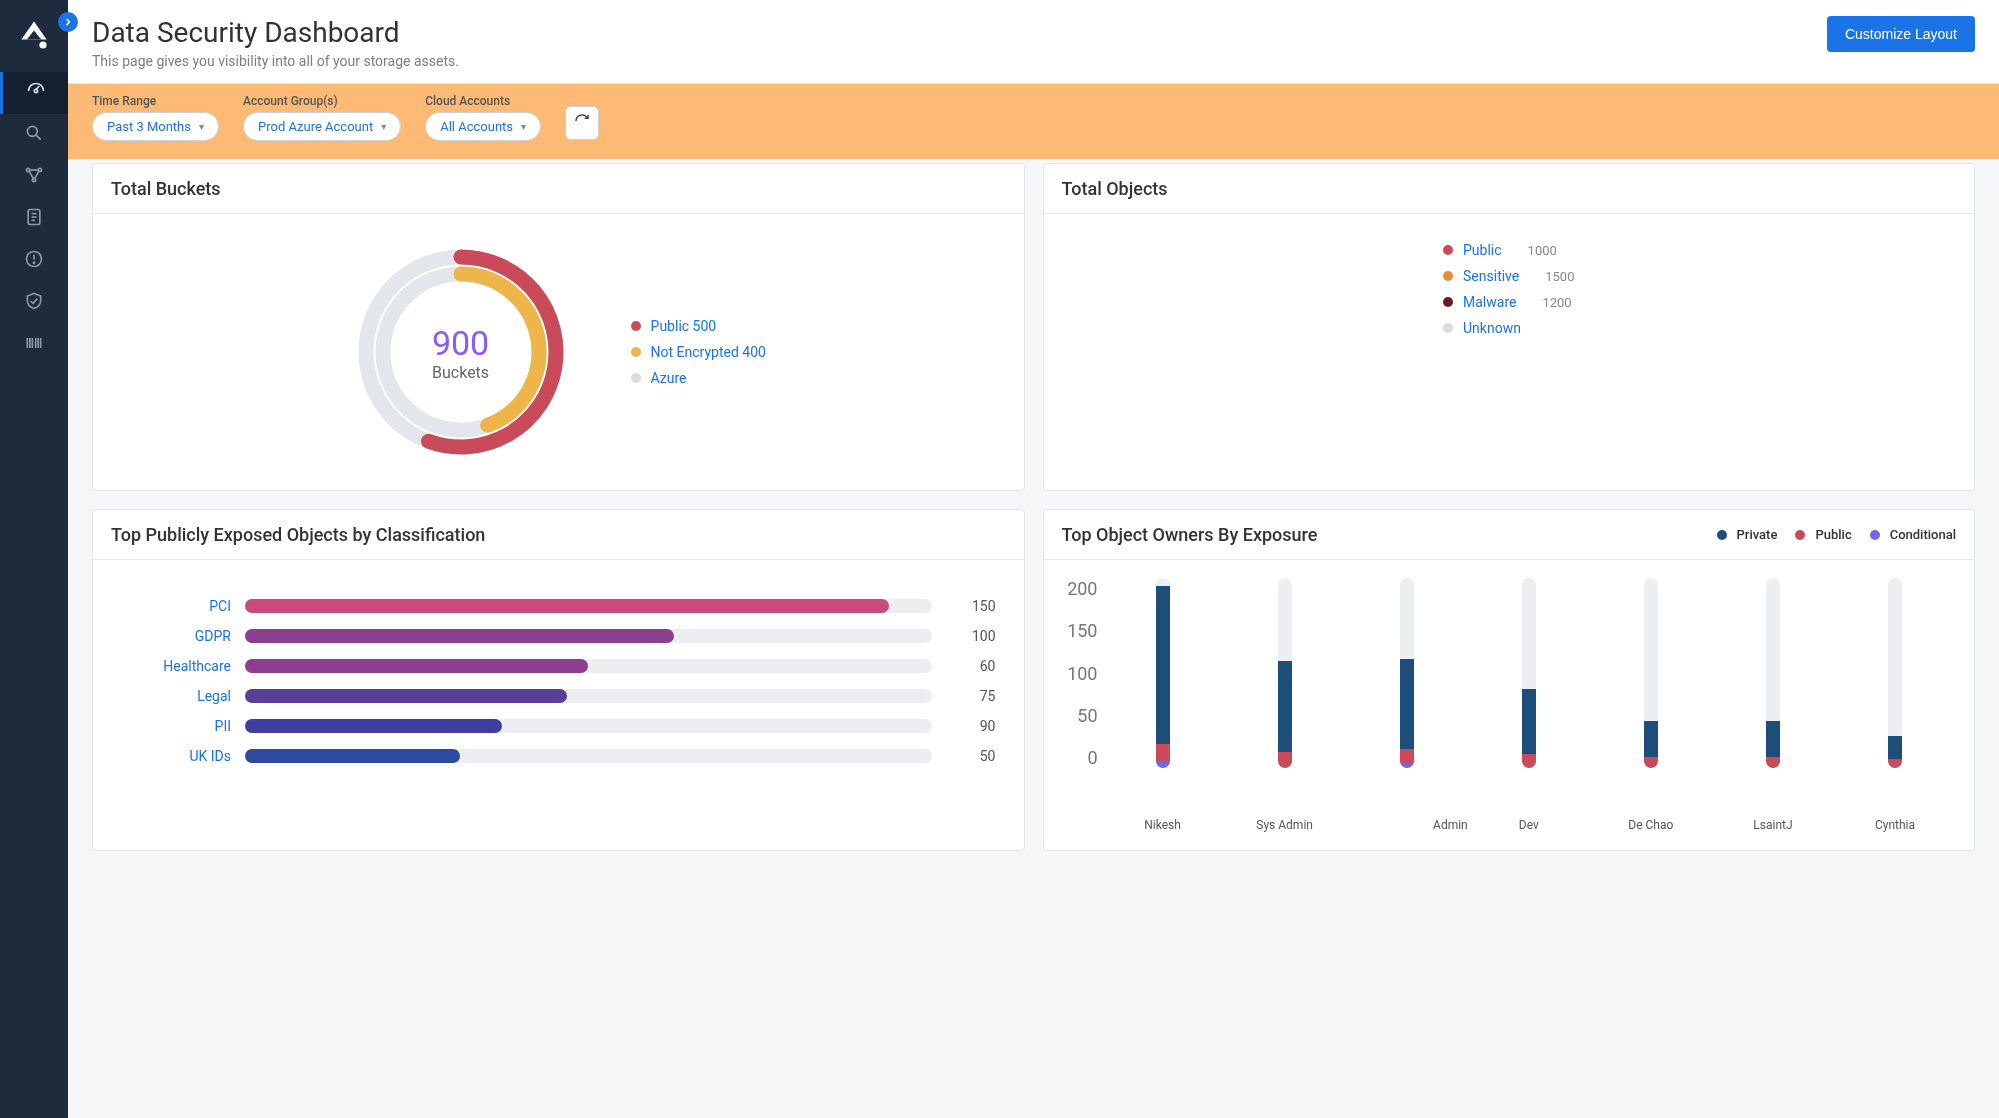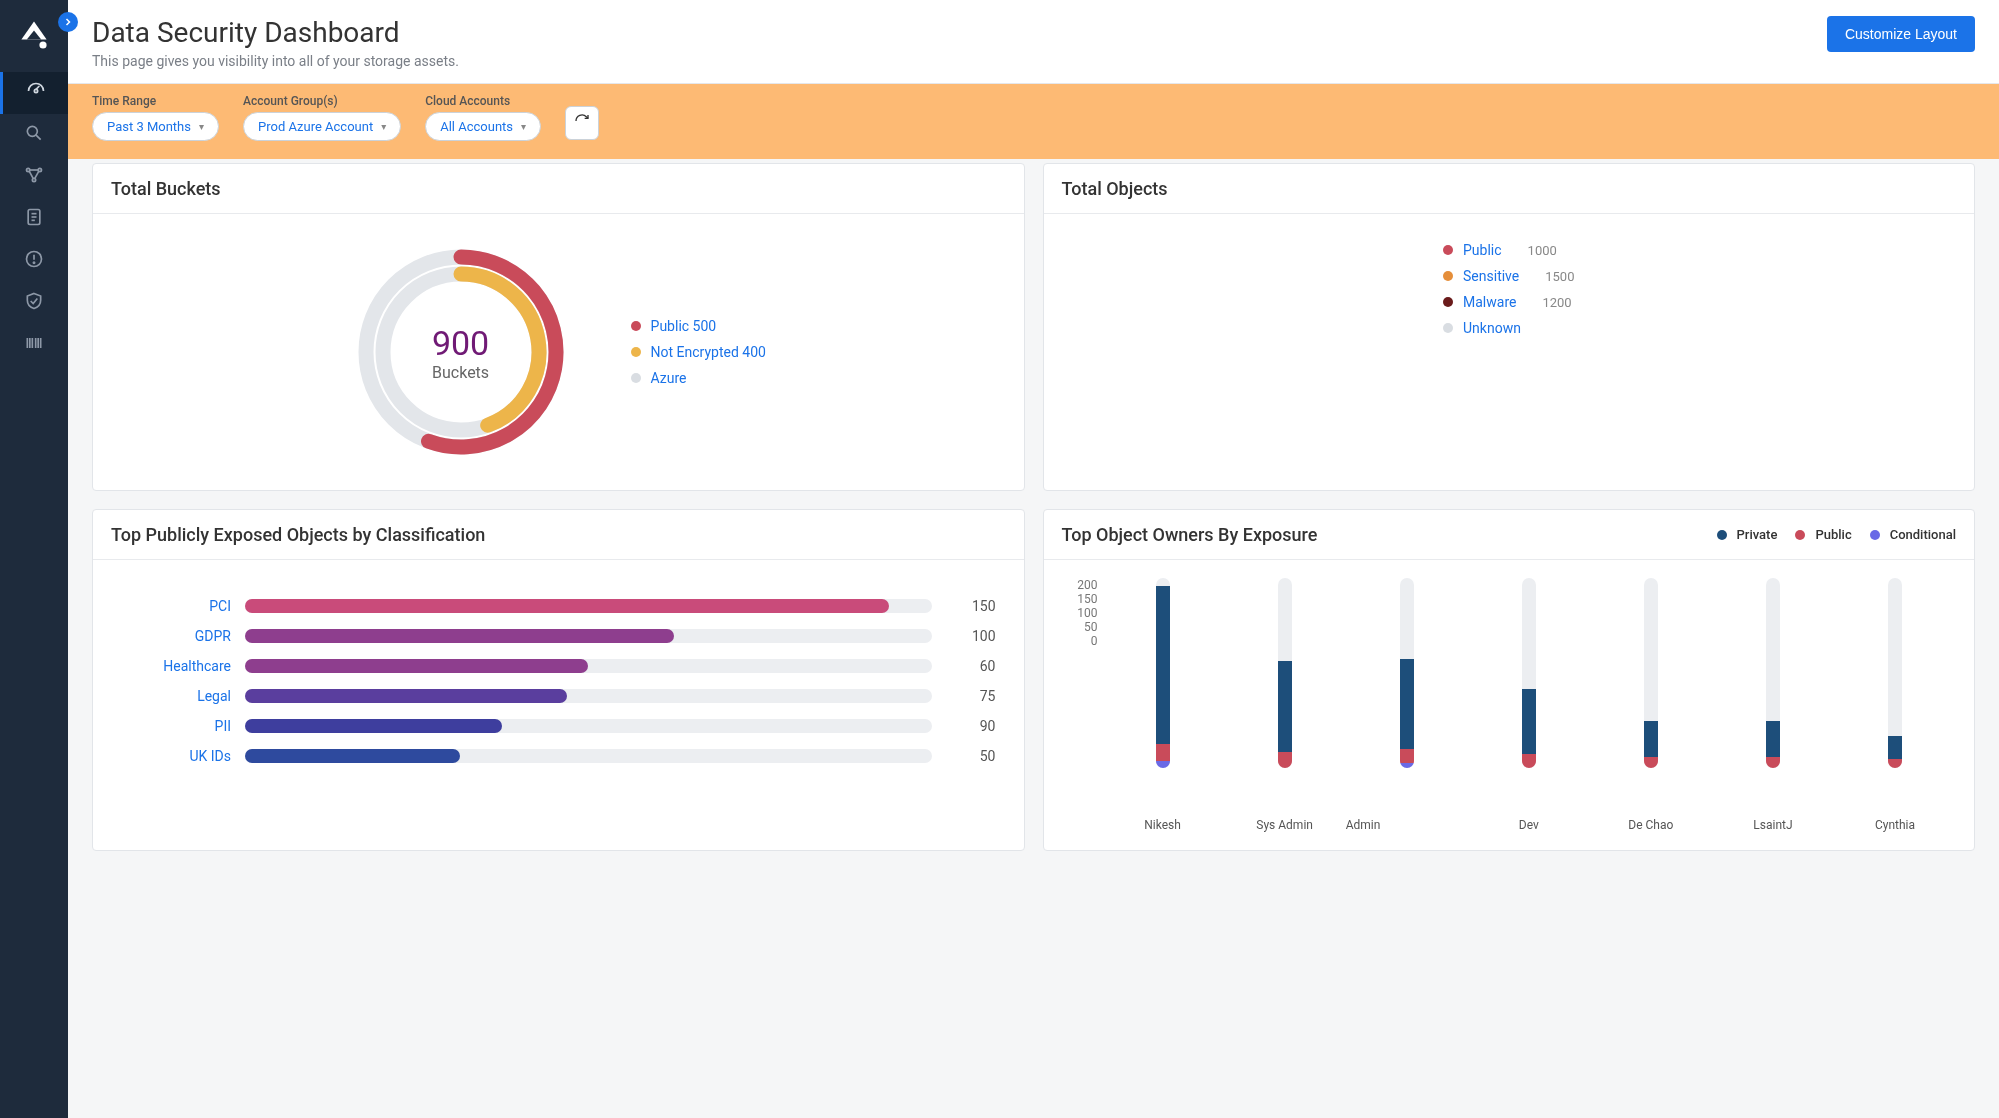--- a/index.html
+++ b/index.html
@@ -34,21 +34,21 @@
   .dot { width:10px; height:10px; border-radius:50%; display:inline-block;}
   .legend-label { color:#1b73e8; }
   .legend-value { color:#888; font-size:13px;}
   .legend-inline { display:flex; gap:18px; font-size:13px; align-items:center;}
   
   .hbar-row { display:flex; align-items:center; gap:14px; margin: 14px 0;}
   .hbar-label { width: 110px; text-align:right; color:#1b73e8; font-size:14px;}
   .hbar-track { flex:1; height:14px; background:#eceef1; border-radius:10px; position:relative;}
   .hbar-fill { height:100%; border-radius:10px;}
   .hbar-value { width:50px; text-align:right; color:#555; font-size:14px;}
-  .y-axis { position:absolute; left:0; top:0; bottom:24px; width:36px; display:flex; flex-direction:column; align-items:flex-end; font-size:12px; color:#777;}
+  .y-axis { position:absolute; left:0; top:0; bottom:24px; width:36px; display:flex; flex-direction:column; justify-content:space-between; align-items:flex-end; font-size:18px; color:#777;}
   .col-track { width:14px; height:100%; background:#eceef1; border-radius:10px; position:relative; display:flex; flex-direction:column; justify-content:flex-end; overflow:hidden;}
   .seg { width:100%;}
   .col-label { margin-top:10px; font-size:12px; color:#555; white-space:nowrap;}
   .cols-area { display:flex; align-items:flex-end; flex:1; height:100%; gap: 0; justify-content:space-around;}
 </style>
 </head>
 <body>
 
 <div class="app">
   <div class="sidebar">
@@ -169,21 +169,21 @@
         <div class="card-body">
           <div class="donut-wrap">
             <div style="position:relative; width:220px; height:220px;">
               <svg viewBox="0 0 220 220" width="220" height="220" id="buckets-donut">
                   <circle cx="110" cy="110" r="95" fill="none" stroke="#e3e6ea" stroke-width="15"></circle>
                   <path d="M 110 15 A 95 95 0 1 1 77.50808638406147 199.27079897466132" fill="none" stroke="#c94b5a" stroke-width="15" stroke-linecap="round"></path>
                   <circle cx="110" cy="110" r="78" fill="none" stroke="#e3e6ea" stroke-width="15"></circle>
                   <path d="M 110 32 A 78 78 0 0 1 136.67757117940218 183.29602442130084" fill="none" stroke="#edb54a" stroke-width="15" stroke-linecap="round"></path>
                 </svg>
               <div style="position:absolute; inset:0; display:flex; flex-direction:column; align-items:center; justify-content:center;">
-                <div class="num" style="font-size:34px; color:#701a75;">900</div>
+                <div class="num" style="font-size:34px; color:#8b5cf6;">900</div>
                 <div class="lbl" style="color:#666;">Buckets</div>
               </div>
             </div>
             <div class="legend" id="buckets-legend">
                 <div class="legend-row">
                   <span class="dot" style="background:#c94b5a"></span>
       <span class="legend-label">Public 500</span>
                 </div>
                 <div class="legend-row">
                   <span class="dot" style="background:#edb54a"></span>
@@ -345,21 +345,21 @@
                   <div class="col-track" style="border-radius: 10px;">
                     <div class="seg" style="height: 11.9048%; background: rgb(29, 78, 122);"></div>
                     <div class="seg" style="height: 4.7619%; background: rgb(201, 75, 90);"></div>
                   </div>
                 </div>
               </div>
           </div>
           <div id="owners-xlabels" style="display:flex; margin-left:40px; justify-content:space-around; margin-top:10px;">
               <div class="col-label" style="flex: 1 1 0%; text-align: center;">Nikesh</div>
               <div class="col-label" style="flex: 1 1 0%; text-align: center;">Sys Admin</div>
-              <div class="col-label" style="flex: 1 1 0%; text-align: left;">Admin</div>
+              <div class="col-label" style="flex: 1 1 0%; text-align: right;">Admin</div>
               <div class="col-label" style="flex: 1 1 0%; text-align: center;">Dev</div>
               <div class="col-label" style="flex: 1 1 0%; text-align: center;">De Chao</div>
               <div class="col-label" style="flex: 1 1 0%; text-align: center;">LsaintJ</div>
               <div class="col-label" style="flex: 1 1 0%; text-align: center;">Cynthia</div>
             </div>
         </div>
       </div>
     </div>
   </div>
 </div>

